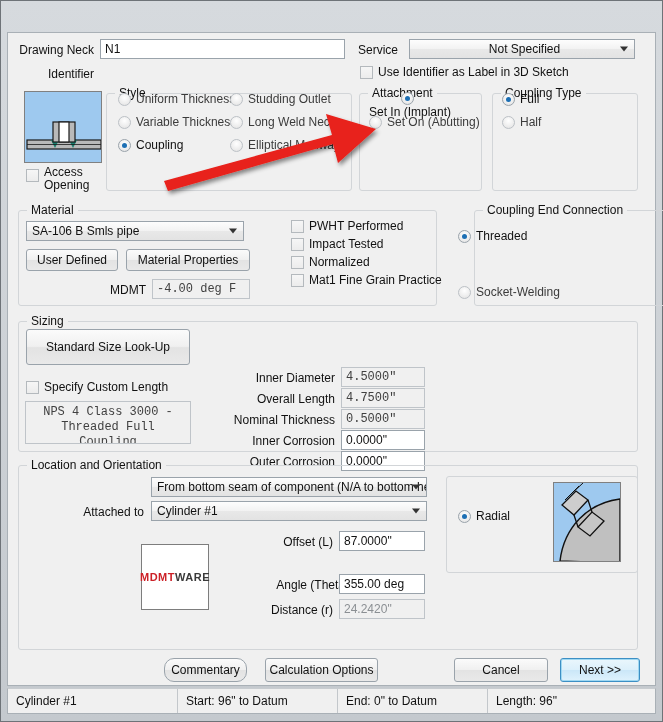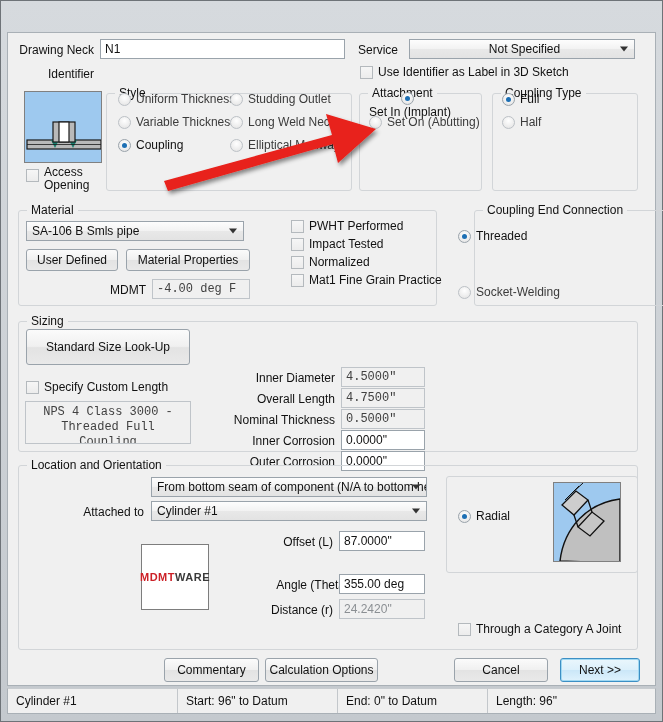--- a/index.html
+++ b/index.html
@@ -313,26 +313,22 @@
       <svg width="68" height="80" viewBox="0 0 68 80">
         <rect x="0" y="0" width="68" height="80" fill="#9ec9ef"></rect>
         <path d="M6 78 C10 44 34 20 66 16 L66 80 Z" fill="#c0c0c0" stroke="#111" stroke-width="1.4"></path>
         <path d="M24 44 L38 29 L50 38 L36 53 Z" fill="#c6c6c6" stroke="#111" stroke-width="1.3"></path>
         <path d="M8 22 L22 8 L34 17 L20 32 Z" fill="#cdcdcd" stroke="#111" stroke-width="1.3"></path>
         <path d="M20 32 L24 44 M34 17 L38 29" stroke="#111" stroke-width="1.3" fill="none"></path>
         <path d="M11 17 L25 3 M15 13 L29 0" stroke="#111" stroke-width="1" fill="none"></path>
       </svg>
     </div>
 
-    <div class="chk" style="left:450px;top:589px;">
-      <span class="cb"></span>
-      <span>Through a Category A Joint</span>
-    </div>
-
-    <div class="btn" style="left:156px;top:625px;width:95px;height:24px;">Commentary</div>
+
+    <div class="btn" style="left:156px;top:625px;width:83px;height:24px;border-radius:10px;">Commentary</div>
     <div class="btn" style="left:257px;top:625px;width:113px;height:24px;">Calculation Options</div>
     <div class="btn" style="left:446px;top:625px;width:94px;height:24px;">Cancel</div>
     <div class="btn default" style="left:552px;top:625px;width:80px;height:24px;">Next &gt;&gt;</div>
 
   </div>
 
   <div id="statusbar">
     <div class="status-cell" style="width:170px;">Cylinder #1</div>
     <div class="status-cell" style="width:160px;">Start: 96" to Datum</div>
     <div class="status-cell" style="width:150px;">End: 0" to Datum</div>

